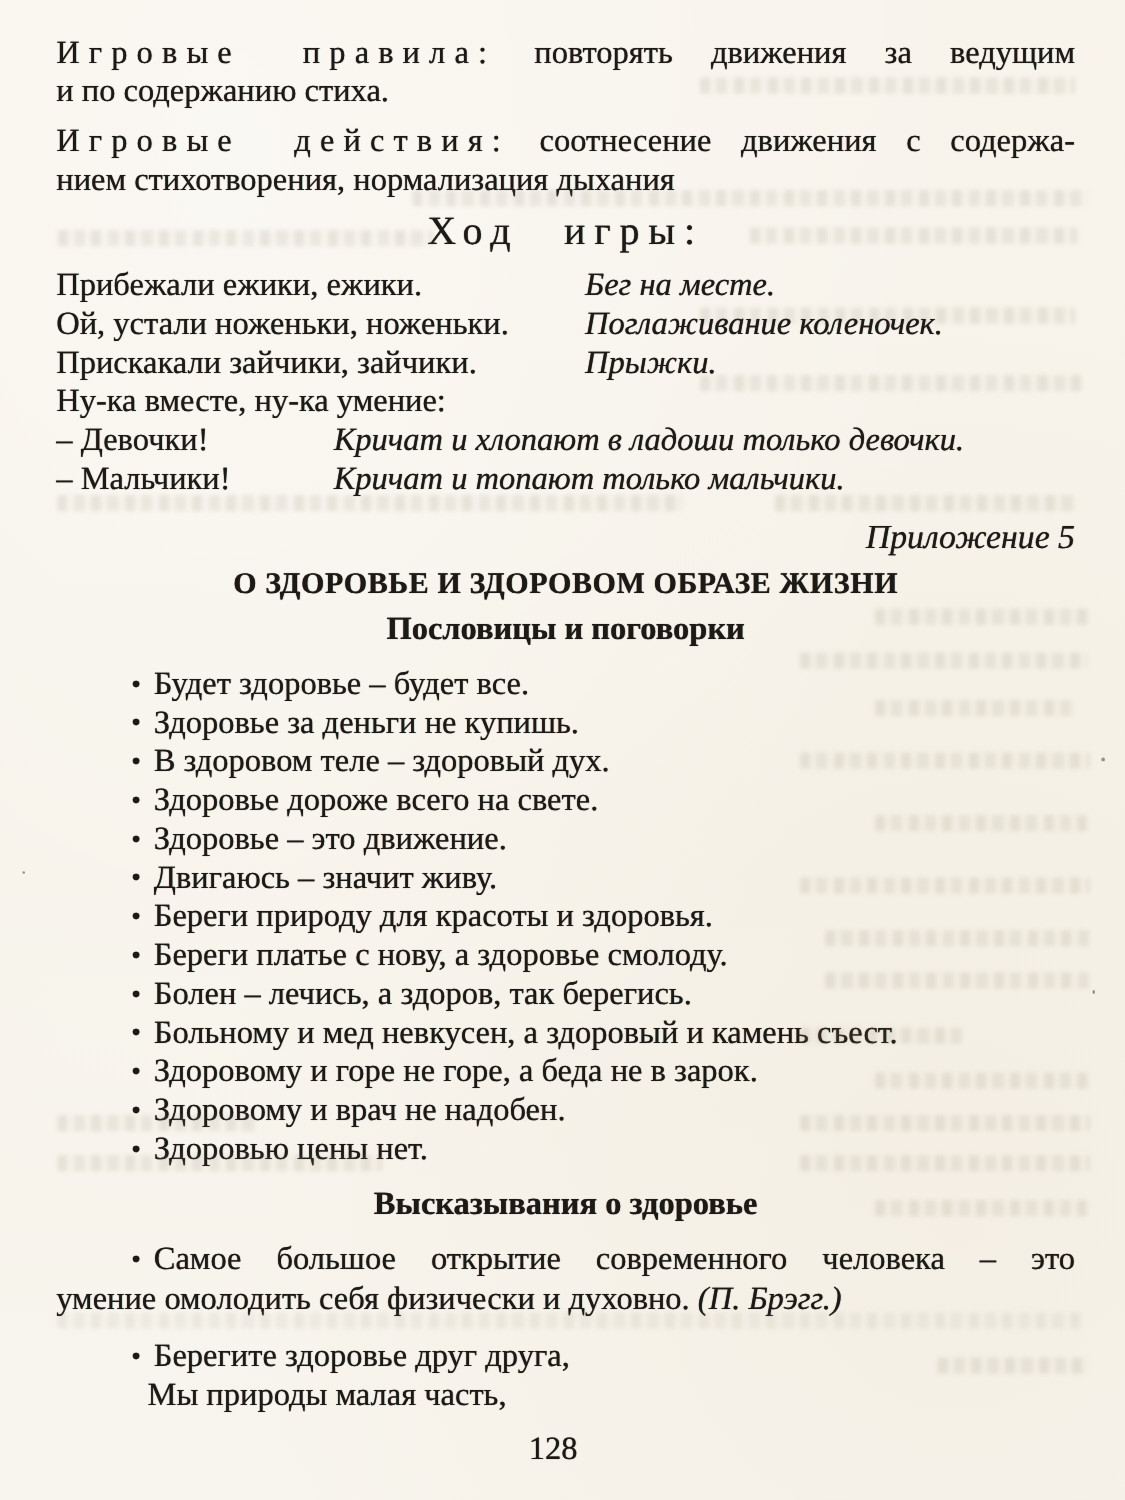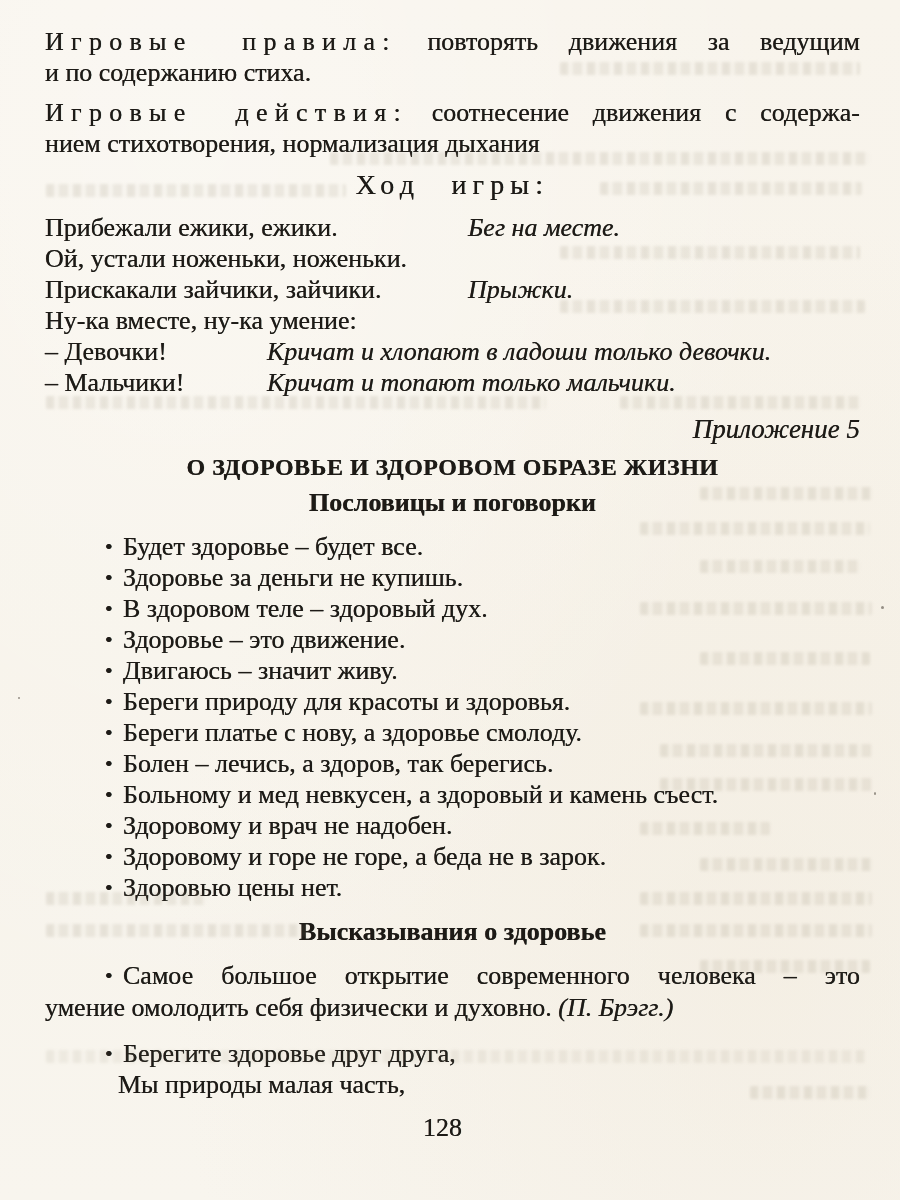--- a/index.html
+++ b/index.html
@@ -18,21 +18,21 @@
     box-sizing:border-box;
     padding:26px 40px 0 45px;
   }
   .ink{
     text-shadow:0.5px 0 0 rgba(0,110,120,.16), -0.5px 0 0 rgba(150,60,40,.14), 0 0 .6px rgba(35,30,25,.85);
   }
   .line{font-size:26px;line-height:31px;white-space:nowrap;}
   .jline{font-size:26px;line-height:31px;text-align:justify;text-align-last:justify;}
   .spaced{letter-spacing:.28em;word-spacing:.45em;}
   .course{
-    font-size:28px;line-height:31px;margin-top:10px;
+    font-size:32px;line-height:31px;margin-top:10px;
     text-align:center;letter-spacing:.22em;word-spacing:.65em;
   }
   .p2{margin-top:9px;}
   .game{margin-top:12px;}
   .game-row{position:relative;height:31px;font-size:26px;line-height:31px;}
   .game-row .right{
     position:absolute;top:0;font-style:italic;white-space:nowrap;
   }
   .game-row.wide .right{left:423px;}
   .game-row.narrow .right{left:222px;}
@@ -120,20 +120,21 @@
 
   <div class="course ink">Ход игры:</div>
 
   <div class="game">
     <div class="game-row wide ink">
       <span class="left">Прибежали ежики, ежики.</span>
       <span class="right">Бег на месте.</span>
     </div>
     <div class="game-row wide ink">
       <span class="left">Ой, устали ноженьки, ноженьки.</span>
+      <span class="right">Поглаживание коленочек.</span>
     </div>
     <div class="game-row wide ink">
       <span class="left">Прискакали зайчики, зайчики.</span>
       <span class="right">Прыжки.</span>
     </div>
     <div class="game-row wide ink">
       <span class="left">Ну-ка вместе, ну-ка умение:</span>
       <span class="right"></span>
     </div>
     <div class="game-row narrow ink">
@@ -147,28 +148,29 @@
   </div>
 
   <div class="appendix-label ink">Приложение 5</div>
   <div class="h-title ink">О ЗДОРОВЬЕ И ЗДОРОВОМ ОБРАЗЕ ЖИЗНИ</div>
   <div class="h-sub ink">Пословицы и поговорки</div>
 
   <ul class="proverbs">
     <li class="ink"><span class="bullet">•</span><span>Будет здоровье – будет все.</span></li>
     <li class="ink"><span class="bullet">•</span><span>Здоровье за деньги не купишь.</span></li>
     <li class="ink"><span class="bullet">•</span><span>В здоровом теле – здоровый дух.</span></li>
+    <li class="ink"><span class="bullet">•</span><span>Здоровье дороже всего на свете.</span></li>
     <li class="ink"><span class="bullet">•</span><span>Здоровье – это движение.</span></li>
     <li class="ink"><span class="bullet">•</span><span>Двигаюсь – значит живу.</span></li>
     <li class="ink"><span class="bullet">•</span><span>Береги природу для красоты и здоровья.</span></li>
     <li class="ink"><span class="bullet">•</span><span>Береги платье с нову, а здоровье смолоду.</span></li>
     <li class="ink"><span class="bullet">•</span><span>Болен – лечись, а здоров, так берегись.</span></li>
     <li class="ink"><span class="bullet">•</span><span>Больному и мед невкусен, а здоровый и камень съест.</span></li>
+    <li class="ink"><span class="bullet">•</span><span>Здоровому и горе не горе, а беда не в зарок.</span></li>
     <li class="ink"><span class="bullet">•</span><span>Здоровому и врач не надобен.</span></li>
-    <li class="ink"><span class="bullet">•</span><span>Здоровому и горе не горе, а беда не в зарок.</span></li>
     <li class="ink"><span class="bullet">•</span><span>Здоровью цены нет.</span></li>
   </ul>
 
   <div class="h-sayings ink">Высказывания о здоровье</div>
 
   <div class="quote1-l1 ink"><span class="bullet">•</span><span>Самое большое открытие современного человека – это</span></div>
   <div class="quote1-l2 ink"><span>умение омолодить себя физически и духовно.</span> <span class="it">(П. Брэгг.)</span></div>
 
   <div class="quote2-l1 ink"><span class="bullet">•</span><span>Берегите здоровье друг друга,</span></div>
   <div class="quote2-l2 ink">Мы природы малая часть,</div>

